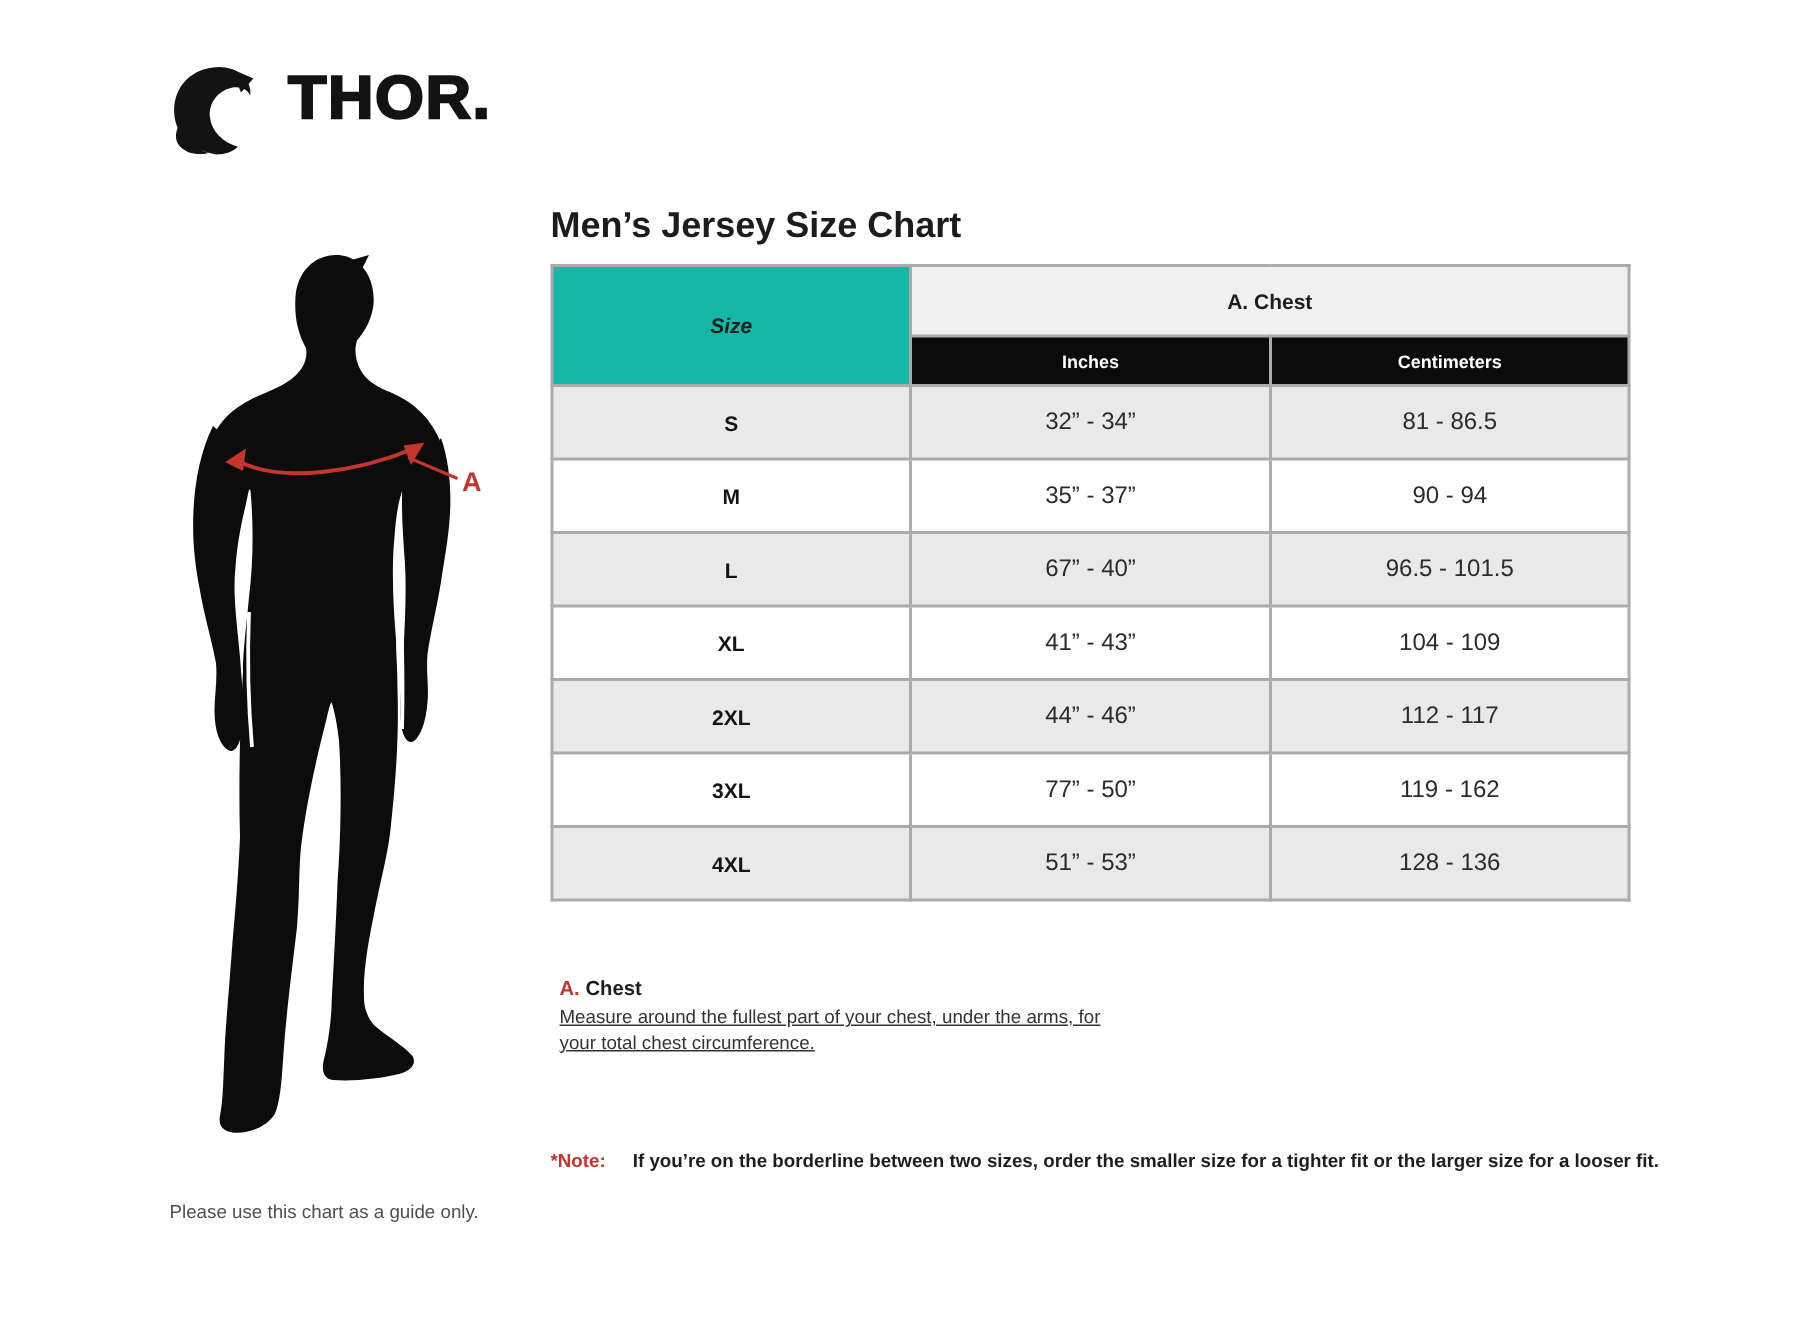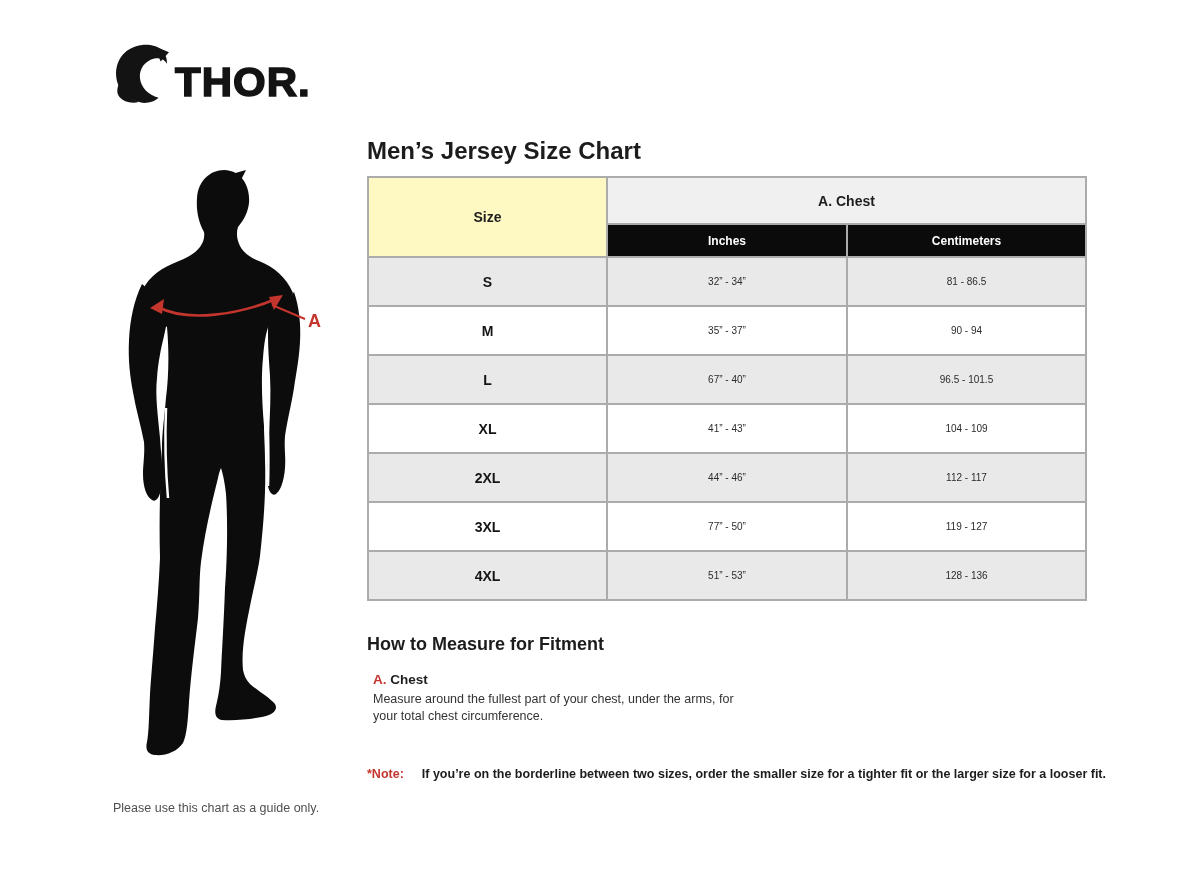--- a/index.html
+++ b/index.html
@@ -1,54 +1,54 @@
 <!DOCTYPE html>
 <html><head>
 <meta charset="utf-8">
 <style>
   * { margin: 0; padding: 0; box-sizing: border-box; }
   html, body { width: 1200px; height: 880px; background: #ffffff; overflow: hidden; }
   body { position: relative; font-family: "Liberation Sans", sans-serif; color: #1d1d1d; }
 
   
-  .logo { position: absolute; left: 113px; top: 44px; display: flex; align-items: flex-end; gap: 6px; }
+  .logo { position: absolute; left: 113px; top: 44px; display: flex; align-items: flex-start; gap: 23px; }
   .logo-icon { width: 56px; height: 60px; }
   .logo-text {
     font-size: 42px; font-weight: bold; letter-spacing: 1px; color: #131313;
     -webkit-text-stroke: 1.6px #131313; line-height: 1; transform: scaleY(0.96);
   }
 
   
   .figure { position: absolute; left: 128px; top: 162px; width: 200px; height: 600px; }
 
   
   .chart-title { position: absolute; left: 367px; top: 137px; font-size: 24px; font-weight: bold; color: #1c1c1c; }
 
   
   .size-table {
     position: absolute; left: 367px; top: 176px; width: 718px;
     border-collapse: collapse; table-layout: fixed;
   }
   .size-table th, .size-table td {
     border: 2px solid #ababab; text-align: center; vertical-align: middle;
   }
-  .size-th { background: #fef9c3; font-size: 14px; font-weight: bold; color: #1d1d1d; }
+  .size-th { background: #14b8a6; font-size: 14px; font-weight: bold; color: #1d1d1d; font-style: italic; }
   .group-th { background: #f0f0f0; font-size: 14px; font-weight: bold; color: #1d1d1d; height: 47px; }
   .bar-th { background: #0b0b0b; color: #ffffff; font-size: 12px; font-weight: bold; height: 33px; }
   .size-table tbody tr { height: 49px; background: #ffffff; }
   .size-table tbody tr.alt { background: #e9e9e9; }
   .cell-size { font-size: 14px; font-weight: bold; color: #141414; }
-  .cell-val { font-size: 10px; color: #2b2b2b; }
+  .cell-val { font-size: 16px; color: #2b2b2b; }
 
   
   .measure { position: absolute; left: 367px; top: 634px; width: 640px; }
   .measure-heading { font-size: 18px; font-weight: bold; color: #1c1c1c; }
   .measure-item { margin-top: 17px; padding-left: 6px; }
   .measure-label { font-size: 13.5px; font-weight: bold; color: #1d1d1d; }
-  .measure-text { margin-top: 4px; font-size: 12.5px; color: #333333; max-width: 368px; line-height: 1.35; }
+  .measure-text { margin-top: 4px; font-size: 12.5px; color: #333333; max-width: 368px; line-height: 1.35; text-decoration: underline; }
   .red { color: #c4352e; }
 
   
   .note { position: absolute; left: 367px; top: 767px; font-size: 12.5px; font-weight: bold; color: #1d1d1d; white-space: nowrap; }
   .note-prefix { margin-right: 18px; }
 
   
   .disclaimer { position: absolute; left: 113px; top: 800px; font-size: 12.5px; color: #4f4f4f; line-height: 1.35; }
 </style>
 </head>
@@ -160,32 +160,31 @@
       <td class="cell-val">104 - 109</td>
     </tr>
     <tr class="alt">
       <td class="cell-size">2XL</td>
       <td class="cell-val">44” - 46”</td>
       <td class="cell-val">112 - 117</td>
     </tr>
     <tr>
       <td class="cell-size">3XL</td>
       <td class="cell-val">77” - 50”</td>
-      <td class="cell-val">119 - 127</td>
+      <td class="cell-val">119 - 162</td>
     </tr>
     <tr class="alt">
       <td class="cell-size">4XL</td>
       <td class="cell-val">51” - 53”</td>
       <td class="cell-val">128 - 136</td>
     </tr>
   </tbody>
 </table>
 
 <section class="measure">
-  <h2 class="measure-heading">How to Measure for Fitment</h2>
   <div class="measure-item">
     <div class="measure-label">
       <span class="red">A.</span>
       <span>Chest</span>
     </div>
     <p class="measure-text">Measure around the fullest part of your chest, under the arms, for your total chest circumference.</p>
   </div>
 </section>
 
 <p class="note">

